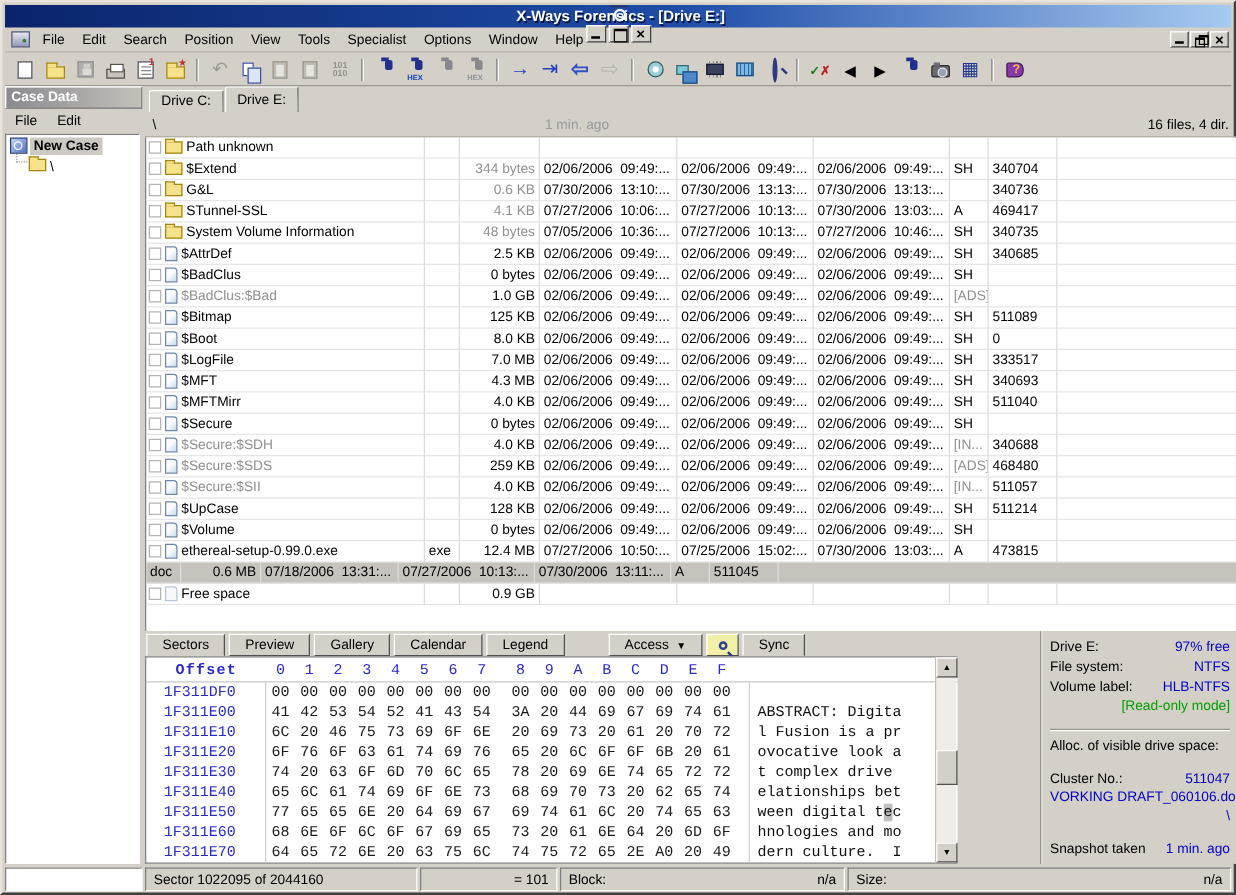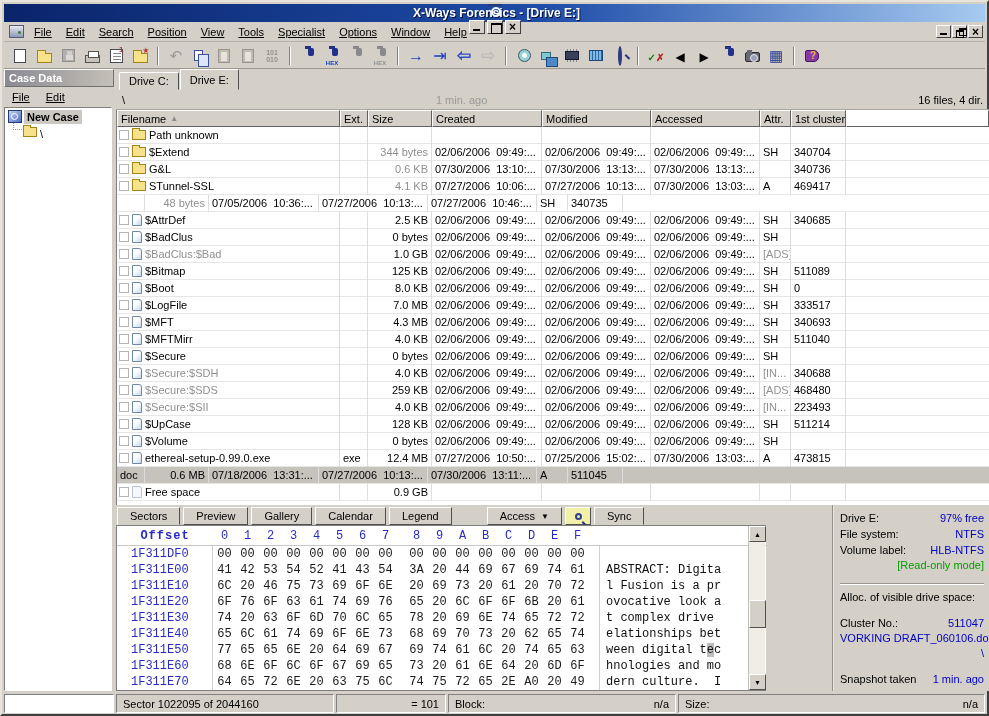--- a/index.html
+++ b/index.html
@@ -27,21 +27,21 @@
   .g-restore::before { content:""; position:absolute; left:3px; top:4px; width:6px; height:5px; border:1px solid #000; border-top-width:2px; background:#D4D0C8; }
   .g-restore::after { content:""; position:absolute; left:6px; top:2px; width:6px; height:5px; border:1px solid #000; border-top-width:2px; }
   .g-close::before { content:"×"; font-size:12px; line-height:10px; }
 
   
   #menubar { position:absolute; left:2px; top:20px; width:981px; height:20px; display:flex; align-items:center;
     border-bottom:1px solid #B8B4AC; padding:0 2px; }
   .driveicon { width:15px; height:13px; background:linear-gradient(180deg,#E8E8F0,#9098B8); border:1px solid #50597E; margin:0 3px; position:relative; }
   .driveicon::before { content:""; position:absolute; right:2px; top:5px; width:3px; height:3px; border-radius:50%; background:#3A7A3A; }
   .menu-items { display:flex; flex:1; }
-  .mitem { padding:3px 7px;text-decoration:underline; }
+  .mitem { padding:3px 7px; }
   .mdi-btns { display:flex; gap:1px; }
   .mdi-btns .wbtn { width:15px; height:13px; }
 
   
   #toolbar { position:absolute; left:2px; top:41px; width:981px; height:26px; display:flex; align-items:center;
     border-bottom:1px solid #9B978F; padding-left:4px; }
   .tbtn { width:24px; height:22px; display:flex; align-items:center; justify-content:center; position:relative; }
   .tbtn.dis { opacity:0.45; filter:grayscale(0.8); }
   .tsep { width:2px; height:18px; border-left:1px solid #808080; border-right:1px solid #fff; margin:0 5px; }
   .tbi { display:inline-block; position:relative; font-size:14px; line-height:1; }
@@ -361,31 +361,20 @@
     <div id="tabstrip">
         <div class="dtab">Drive C:</div>
         <div class="dtab active">Drive E:</div>
       </div>
     <div id="pathbar">
       <span class="p">\</span>
       <span class="age">1 min. ago</span>
       <span class="counts">16 files, 4 dir.</span>
     </div>
     <div id="filetable">
-      <div id="fhead">
-          <div class="hcell" style="width: 223px;">Filename<span class="sort">▲</span></div>
-          <div class="hcell" style="width: 28px;">Ext.</div>
-          <div class="hcell" style="width: 64px;">Size</div>
-          <div class="hcell" style="width: 110px;">Created</div>
-          <div class="hcell" style="width: 109px;">Modified</div>
-          <div class="hcell" style="width: 109px;">Accessed</div>
-          <div class="hcell" style="width: 31px;">Attr.</div>
-          <div class="hcell" style="width: 55px;">1st cluster</div>
-          <div class="hcell hfill" style="flex: 1 1 0%;"></div>
-        </div>
       <div id="fbody">
           <div class="frow">
             <div class="fcell fc-name" style="width: 223px; border-right: 1px solid rgb(221, 221, 221);"><span class="cb"></span><span class="fi-folder"></span><span>Path unknown</span></div>
             <div class="fcell " style="width: 28px;"></div>
             <div class="fcell fc-right" style="width: 64px;"></div>
             <div class="fcell " style="width: 110px;"></div>
             <div class="fcell " style="width: 109px;"></div>
             <div class="fcell " style="width: 109px;"></div>
             <div class="fcell " style="width: 31px;"></div>
             <div class="fcell " style="width: 55px;"></div>
@@ -414,20 +403,21 @@
             <div class="fcell fc-name" style="width: 223px; border-right: 1px solid rgb(221, 221, 221);"><span class="cb"></span><span class="fi-folder"></span><span>STunnel-SSL</span></div>
             <div class="fcell " style="width: 28px;"></div>
             <div class="fcell fc-right dim" style="width: 64px;">4.1 KB</div>
             <div class="fcell " style="width: 110px;">07/27/2006  10:06:...</div>
             <div class="fcell " style="width: 109px;">07/27/2006  10:13:...</div>
             <div class="fcell " style="width: 109px;">07/30/2006  13:03:...</div>
             <div class="fcell " style="width: 31px;">A</div>
             <div class="fcell " style="width: 55px;">469417</div>
           </div>
           <div class="frow">
+            <div class="fcell fc-name" style="width: 223px; border-right: 1px solid rgb(221, 221, 221);"><span class="cb"></span><span class="fi-folder"></span><span>System Volume Information</span></div>
             <div class="fcell " style="width: 28px;"></div>
             <div class="fcell fc-right dim" style="width: 64px;">48 bytes</div>
             <div class="fcell " style="width: 110px;">07/05/2006  10:36:...</div>
             <div class="fcell " style="width: 109px;">07/27/2006  10:13:...</div>
             <div class="fcell " style="width: 109px;">07/27/2006  10:46:...</div>
             <div class="fcell " style="width: 31px;">SH</div>
             <div class="fcell " style="width: 55px;">340735</div>
           </div>
           <div class="frow">
             <div class="fcell fc-name" style="width: 223px; border-right: 1px solid rgb(221, 221, 221);"><span class="cb"></span><span class="fi-file"></span><span>$AttrDef</span></div>
@@ -540,21 +530,21 @@
             <div class="fcell " style="width: 55px;">468480</div>
           </div>
           <div class="frow">
             <div class="fcell fc-name" style="width: 223px; border-right: 1px solid rgb(221, 221, 221);"><span class="cb"></span><span class="fi-file"></span><span class="dim">$Secure:$SII</span></div>
             <div class="fcell " style="width: 28px;"></div>
             <div class="fcell fc-right" style="width: 64px;">4.0 KB</div>
             <div class="fcell " style="width: 110px;">02/06/2006  09:49:...</div>
             <div class="fcell " style="width: 109px;">02/06/2006  09:49:...</div>
             <div class="fcell " style="width: 109px;">02/06/2006  09:49:...</div>
             <div class="fcell dim" style="width: 31px;">[IN...</div>
-            <div class="fcell " style="width: 55px;">223493</div>
+            <div class="fcell " style="width: 55px;">511057</div>
           </div>
           <div class="frow">
             <div class="fcell fc-name" style="width: 223px; border-right: 1px solid rgb(221, 221, 221);"><span class="cb"></span><span class="fi-file"></span><span>$UpCase</span></div>
             <div class="fcell " style="width: 28px;"></div>
             <div class="fcell fc-right" style="width: 64px;">128 KB</div>
             <div class="fcell " style="width: 110px;">02/06/2006  09:49:...</div>
             <div class="fcell " style="width: 109px;">02/06/2006  09:49:...</div>
             <div class="fcell " style="width: 109px;">02/06/2006  09:49:...</div>
             <div class="fcell " style="width: 31px;">SH</div>
             <div class="fcell " style="width: 55px;">511214</div>

